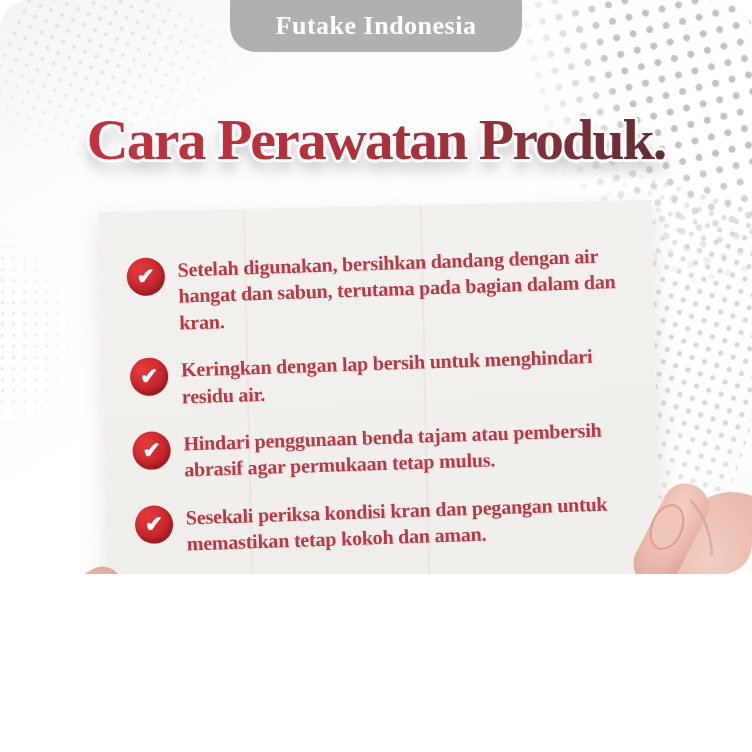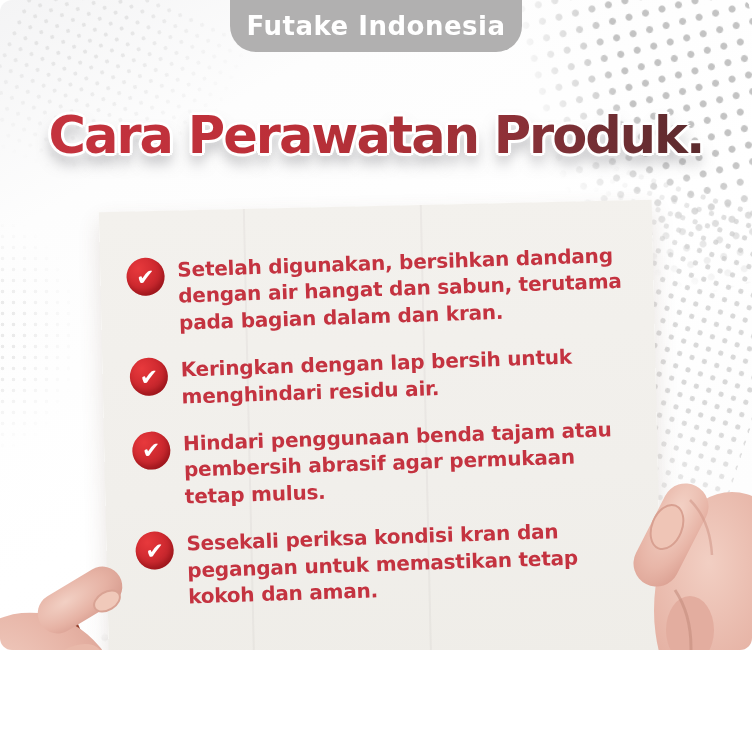--- a/index.html
+++ b/index.html
@@ -1,18 +1,18 @@
 <!DOCTYPE html>
 <html><head>
 <meta charset="utf-8">
 <style>
   html,body{margin:0;padding:0;background:#ffffff;}
   body{width:752px;height:752px;font-family:"DejaVu Sans","Liberation Sans",sans-serif;}
-  .canvas{position:relative;width:752px;height:650px;border-radius:12px;overflow:hidden;
-    background:linear-gradient(150deg,#f4f4f5 0%,#fdfdfd 22%,#ffffff 55%,#fcfcfc 100%);}
+  .canvas{position:relative;width:752px;height:574px;border-radius:30px;overflow:hidden;
+    background:linear-gradient(150deg,#f4f4f5 0%,#fdfdfd 22%,#ffffff 55%,#fcfcfc 100%);font-family:Liberation Serif, serif;}
 
   
   .dots{position:absolute;pointer-events:none;}
   .dots-tr1{left:548px;top:-30px;width:230px;height:330px;
     background-image:radial-gradient(#c3c3c3 3px,transparent 3.9px);background-size:17px 17px;
     transform:rotate(-14deg);
     -webkit-mask-image:radial-gradient(ellipse at 75% 25%,#000 35%,transparent 75%);
     mask-image:radial-gradient(ellipse at 75% 25%,#000 35%,transparent 75%);}
   .dots-tr2{left:520px;top:180px;width:240px;height:400px;
     background-image:radial-gradient(#cccccc 2.2px,transparent 3px);background-size:13px 13px;
@@ -40,21 +40,21 @@
     -webkit-mask-image:linear-gradient(90deg,#000 0%,rgba(0,0,0,.5) 60%,transparent 100%);
     mask-image:linear-gradient(90deg,#000 0%,rgba(0,0,0,.5) 60%,transparent 100%);}
 
   
   .badge{position:absolute;left:50%;transform:translateX(-50%);top:0;width:292px;height:52px;
     background:#b1b0b0;border-radius:0 0 26px 26px;display:flex;align-items:center;justify-content:center;}
   .badge span{color:#ffffff;font-weight:bold;font-size:26px;letter-spacing:.5px;}
 
   
   .title-wrap{position:absolute;top:106px;left:0;width:752px;text-align:center;white-space:nowrap;}
-  .title-layer{font-weight:bold;font-size:51px;letter-spacing:-2px;}
+  .title-layer{font-weight:bold;font-size:58px;letter-spacing:-2px;}
   .title-back{position:absolute;left:0;width:100%;color:#ffffff;
     text-shadow:0 0 6px #fff,2px 2px 0 #fff,-2px 2px 0 #fff,2px -2px 0 #fff,-2px -2px 0 #fff,
       0 3px 0 #fff,0 -3px 0 #fff,3px 0 0 #fff,-3px 0 0 #fff,0 10px 14px rgba(110,110,115,.5);}
   .title-front{position:relative;
     background:linear-gradient(90deg,#c6343f 0%,#bc2f38 38%,#a63138 58%,#7e3036 74%,#5d2b2e 92%);
     -webkit-background-clip:text;background-clip:text;color:transparent;}
 
   
   .paper{position:absolute;left:104px;top:206px;width:553px;height:461px;
     background:linear-gradient(178deg,#f3f1ed 0%,#f1efeb 60%,#efede8 100%);

